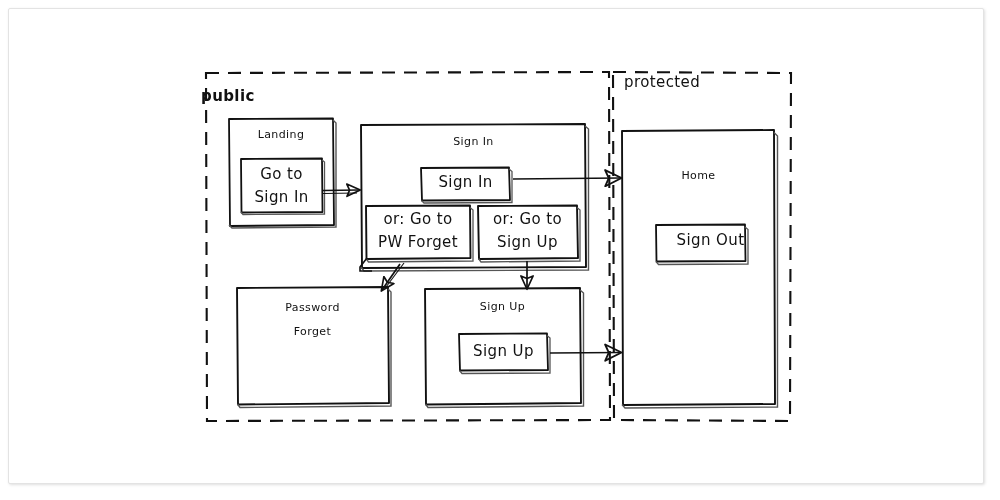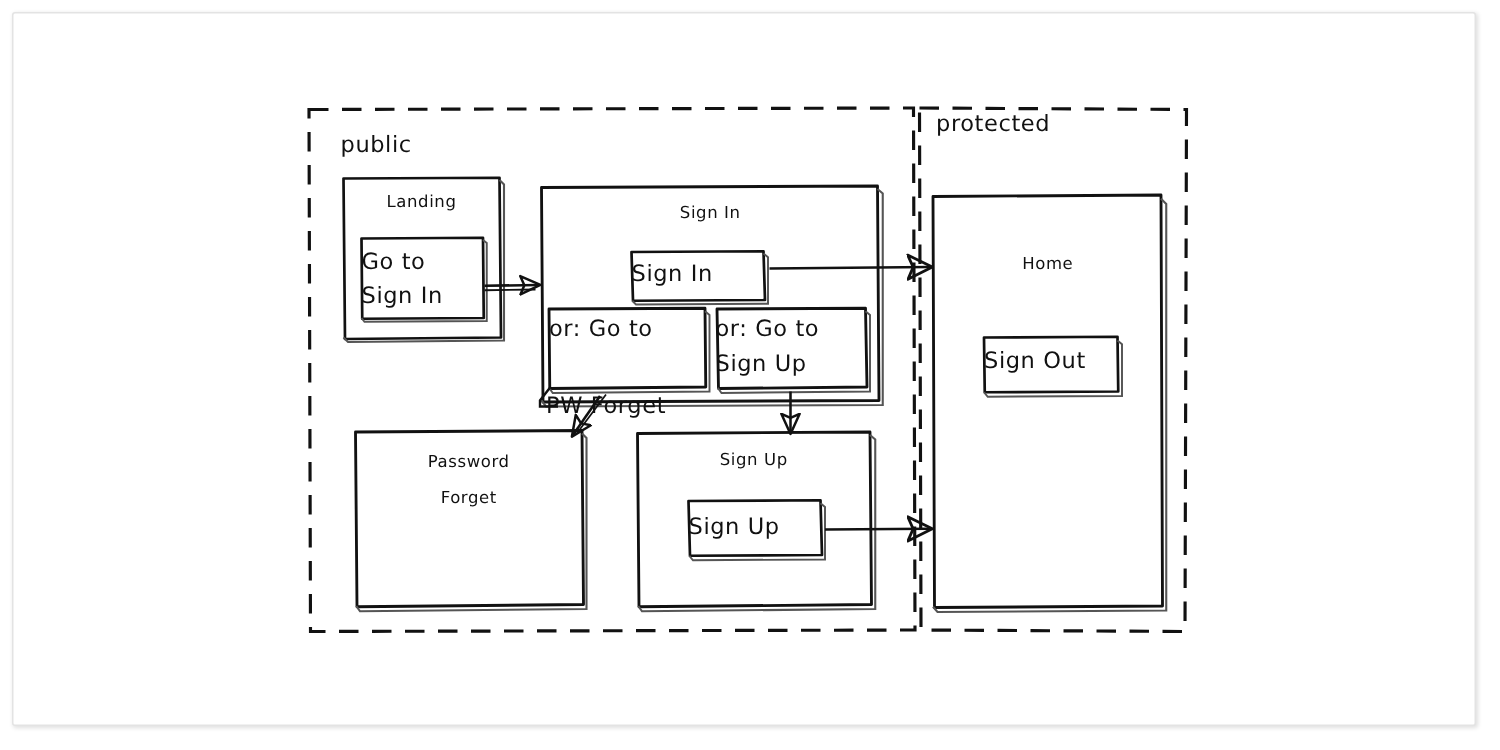--- a/index.html
+++ b/index.html
@@ -43,21 +43,21 @@
   }
   .grp-label {
     font-size: 15px;
   }
   .box-title {
     font-size: 11px;
     text-align: center;
   }
   .btn-label {
     font-size: 15px;
-    text-align: left;
+    text-align: center;
   }
   svg { display:block; }
 </style>
 </head>
 <body>
 
 <div id="canvas">
   <div id="frame"></div>
 
   <svg id="diagram" width="1000" height="500" viewBox="0 0 1000 500" xmlns="http://www.w3.org/2000/svg">
@@ -148,35 +148,35 @@
       <path d="M367,258 L360,267 L360,271 L372,271" fill="none" stroke="#111" stroke-width="1.6"></path>
       <path d="M400,264 L382,290" fill="none" stroke="#111" stroke-width="1.7" marker-end="url(#arrowsm)"></path>
       <path d="M404,263 L386,287" fill="none" stroke="#111" stroke-width="1.1"></path>
     </g>
 
     <g>
       <path d="M527,261 L527,288" fill="none" stroke="#111" stroke-width="1.7" marker-end="url(#arrowsm)"></path>
     </g>
   </svg>
 
-  <div class="hand grp-label" style="left:227px; top:88px;">public</div>
+  <div class="hand grp-label" style="left:201px; top:88px;font-weight:bold;">public</div>
 
   <div class="hand grp-label" style="left:624px; top:74px;">protected</div>
 
   <div class="hand box-title" style="left:229px; top:129px; width:104px;">Landing</div>
 
   <div class="hand btn-label" style="left:241px; top:166px; width:81px;">Go to</div>
   <div class="hand btn-label" style="left:241px; top:189px; width:81px;">Sign In</div>
 
   <div class="hand box-title" style="left:361px; top:136px; width:225px;">Sign In</div>
 
   <div class="hand btn-label" style="left:421px; top:174px; width:89px;">Sign In</div>
 
   <div class="hand btn-label" style="left:366px; top:211px; width:104px;">or: Go to</div>
-  <div class="hand btn-label" style="left:364px; top:234px; width:108px;margin-top:28px;">PW Forget</div>
+  <div class="hand btn-label" style="left:364px; top:234px; width:108px;">PW Forget</div>
 
   <div class="hand btn-label" style="left:477px; top:211px; width:101px;">or: Go to</div>
   <div class="hand btn-label" style="left:477px; top:234px; width:101px;">Sign Up</div>
 
   <div class="hand box-title" style="left:237px; top:326px; width:151px;">Forget</div>
   <div class="hand box-title" style="left:237px; top:302px; width:151px;">Password</div>
 
   <div class="hand box-title" style="left:425px; top:301px; width:155px;">Sign Up</div>
 
   <div class="hand btn-label" style="left:459px; top:343px; width:89px;">Sign Up</div>

